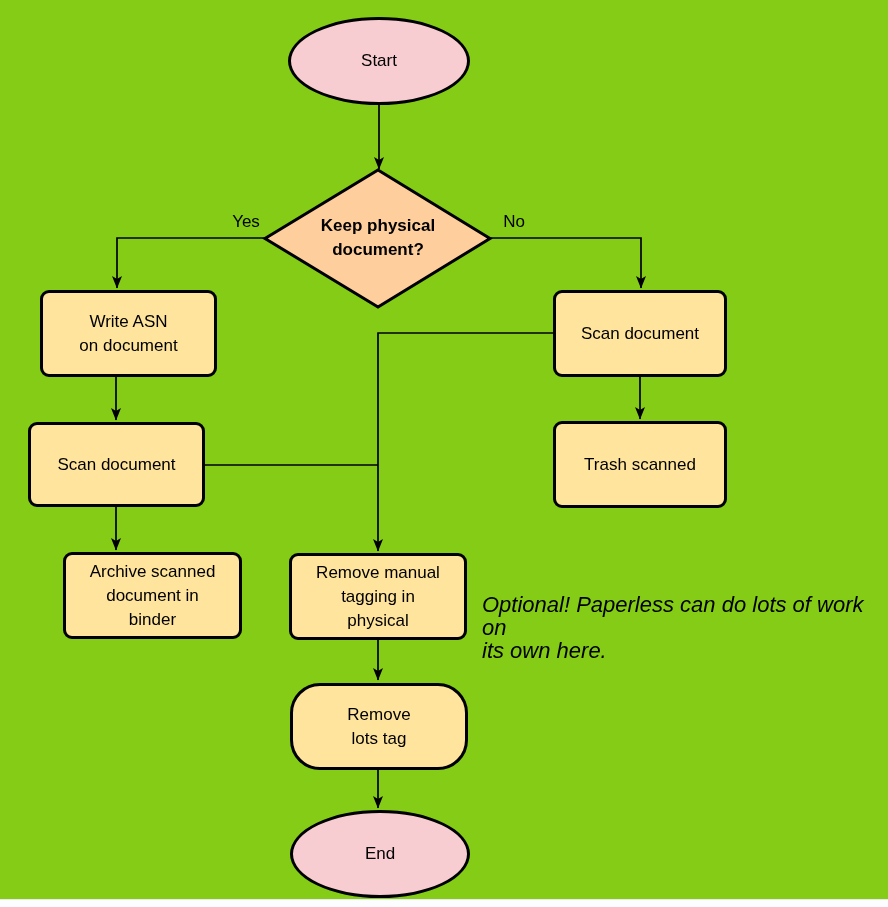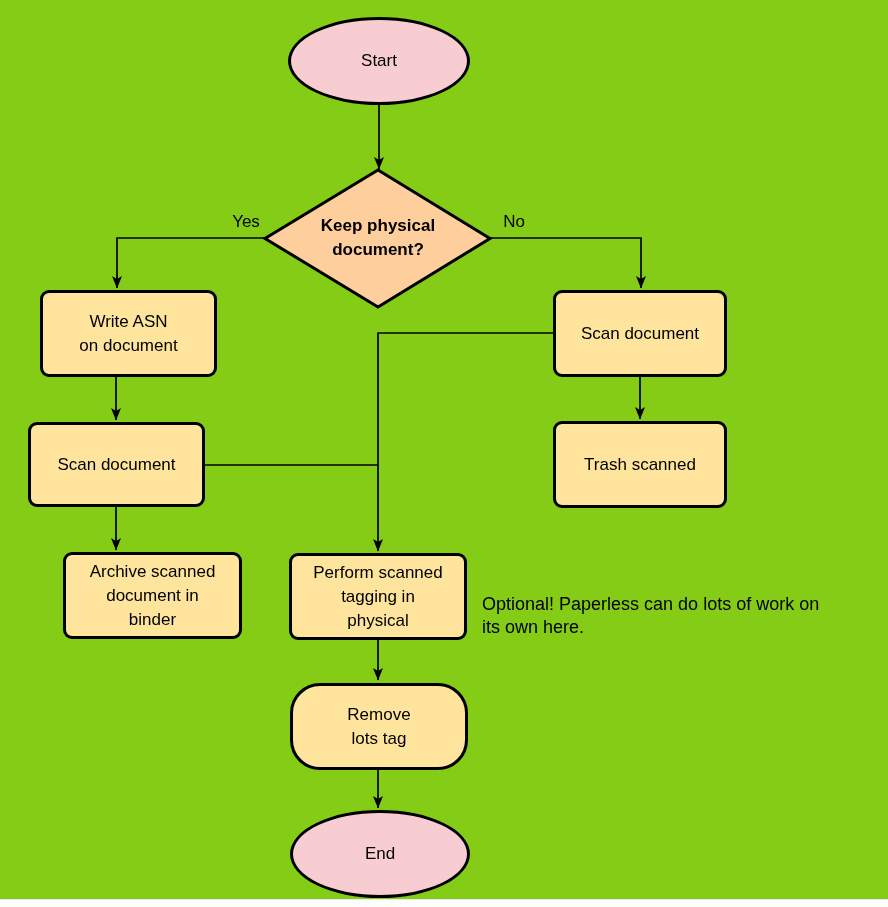--- a/index.html
+++ b/index.html
@@ -38,21 +38,22 @@
   }
   .edge-label {
     position: absolute;
     font-size: 17px;
     text-align: center;
   }
   .annotation {
     position: absolute;
     left: 482px; top: 593px;
     width: 400px;
-    font-size: 18px;
+    font-size: 22px;
+    font-style: italic;
     line-height: 23px;
   }
   .annotation span { display: block; }
   .bottom-divider {
     position: absolute;
     left: 0; top: 899px;
     width: 888px; height: 1px;
     background: #e7ebee;
   }
   .bottom-strip {
@@ -122,21 +123,21 @@
   <div class="node process" style="left:553px; top:290px; width:174px; height:87px;">
     <span>Scan document</span>
   </div>
 
   <div class="node process" style="left:553px; top:421px; width:174px; height:87px;">
     <span>Trash scanned</span>
   </div>
 
   <div class="node process" style="left:289px; top:553px; width:178px; height:87px;">
     <div>
-      <span>Perform scanned</span>
+      <span>Remove manual</span>
       <span>tagging in</span>
       <span>physical</span>
     </div>
   </div>
 
   <div class="node process" style="left:290px; top:683px; width:178px; height:87px;border-radius:30px;">
     <div>
       <span>Remove</span>
       <span>lots tag</span>
     </div>

